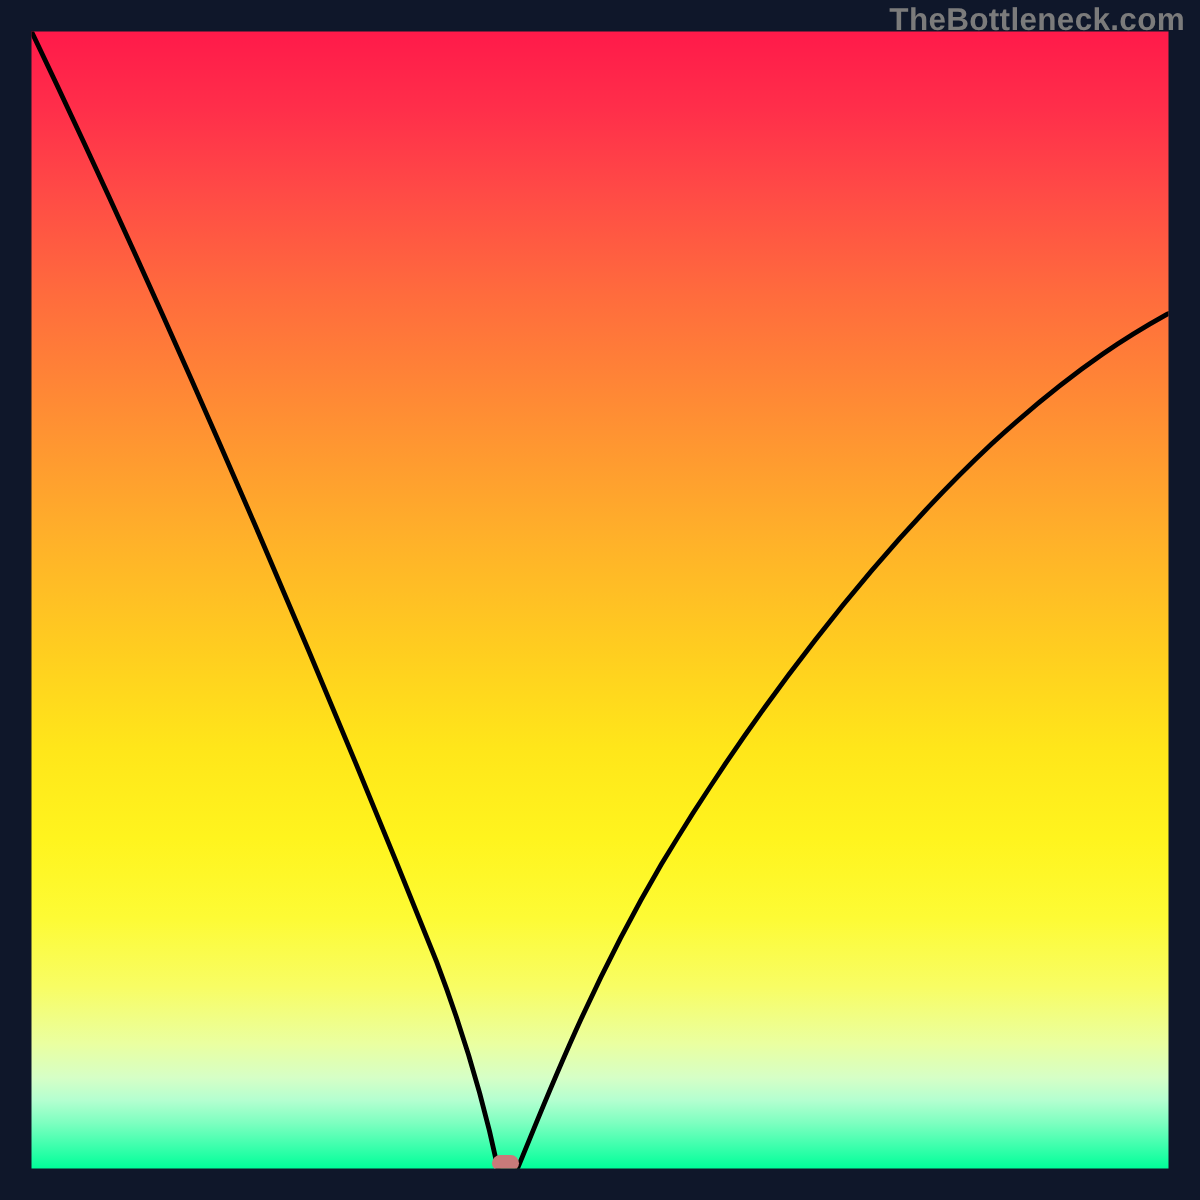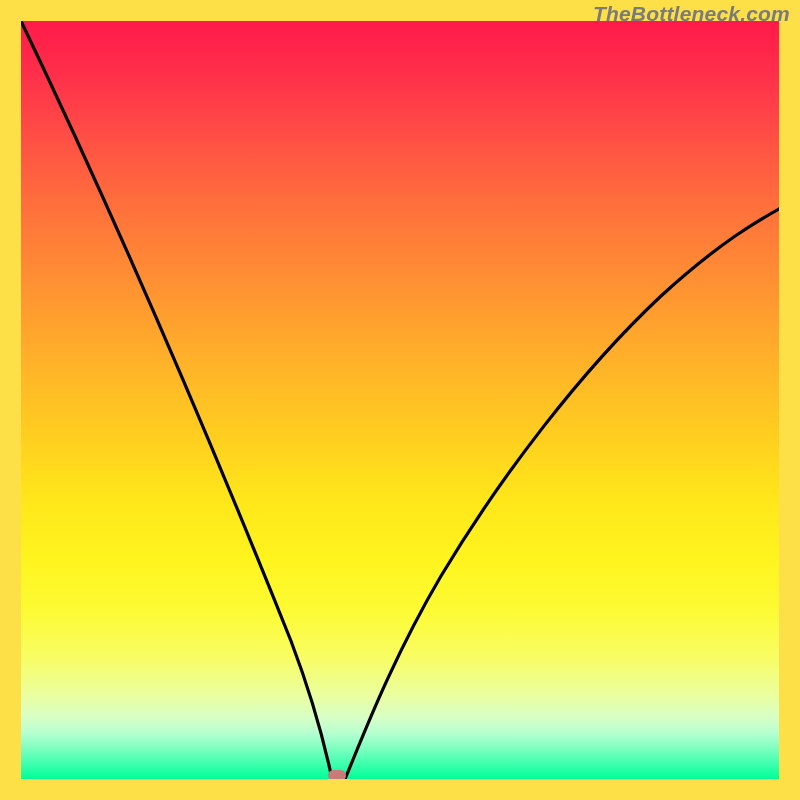--- a/index.html
+++ b/index.html
@@ -10,22 +10,21 @@
     background: #000;
     overflow: hidden;
     font-family: Arial, Helvetica, sans-serif;
   }
   .frame {
     position: absolute;
     left: 0;
     top: 0;
     width: 800px;
     height: 800px;
-    background: #fde047;
-    font-style: italic;
+    background: #0f172a;
   }
   .plot-area {
     position: absolute;
     left: 21px;
     top: 21px;
     width: 758px;
     height: 758px;
     
     background: linear-gradient(to bottom,
       #ff1a4a 0%,

